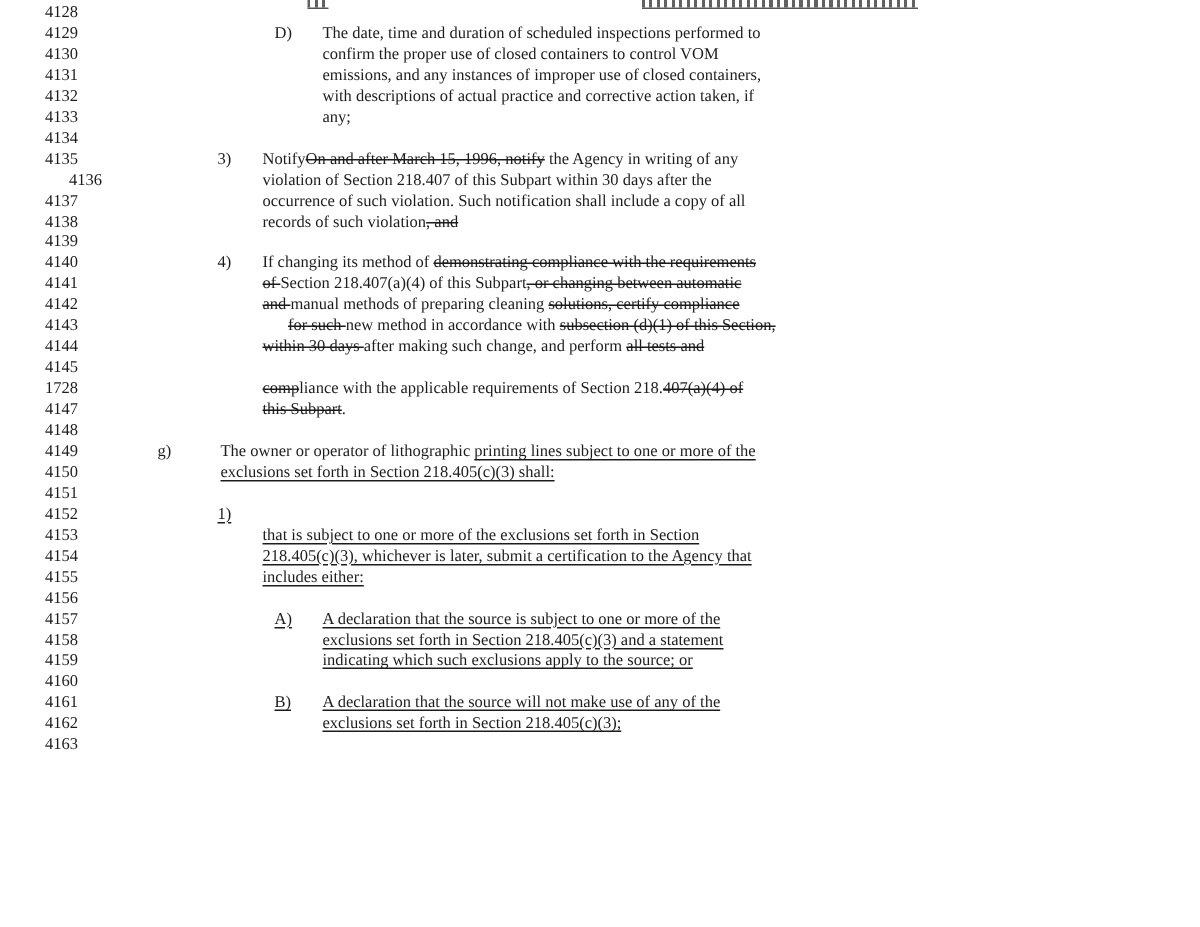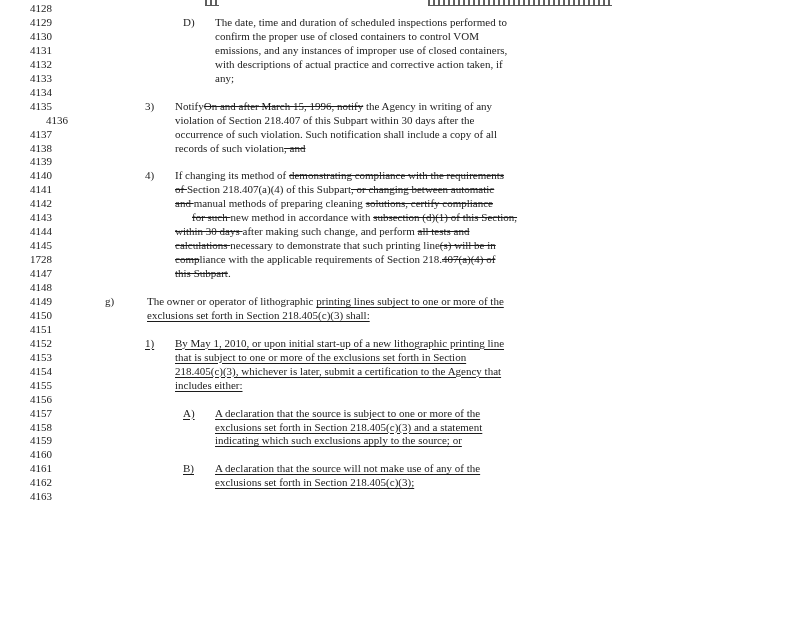--- a/index.html
+++ b/index.html
@@ -94,21 +94,20 @@
       <div class="line" style="top: 210.25px;">
         <span class="num" style="left: 30px; font-family: Liberation Serif, serif;">4143</span>
         <span class="body" style="left: 159px; margin-left: 33px;"><span class="seg-s">for such </span><span class="seg-p">new method in accordance with </span><span class="seg-s">subsection (d)(1) of this Section,</span></span>
       </div>
       <div class="line" style="top: 224.2px;">
         <span class="num" style="left: 30px;">4144</span>
         <span class="body" style="left: 175px;"><span class="seg-s">within 30 days </span><span class="seg-p">after making such change, and perform </span><span class="seg-s">all tests and</span></span>
       </div>
       <div class="line" style="top: 238.15px;">
         <span class="num" style="left: 30px; text-align: right;">4145</span>
-        <span class="body" style="left: 175px;"><span class="seg-s">calculations </span><span class="seg-p">necessary to demonstrate that such printing line</span><span class="seg-s">(s) will be in</span></span>
       </div>
       <div class="line" style="top: 252.1px;">
         <span class="num" style="left: 30px;">1728</span>
         <span class="body" style="left: 175px;"><span class="seg-s">comp</span><span class="seg-p">liance with the applicable requirements of Section 218.</span><span class="seg-s">407(a)(4) of</span></span>
       </div>
       <div class="line" style="top: 266.05px;">
         <span class="num" style="left: 30px;">4147</span>
         <span class="body" style="left: 175px;"><span class="seg-s">this Subpart</span><span class="seg-p">.</span></span>
       </div>
       <div class="line" style="top: 280px;">
@@ -122,21 +121,20 @@
       <div class="line" style="top: 307.9px;">
         <span class="num" style="left: 30px;">4150</span>
         <span class="body" style="left: 147px;"><span class="seg-u">exclusions set forth in Section 218.405(c)(3) shall:</span></span>
       </div>
       <div class="line" style="top: 321.85px;">
         <span class="num" style="left: 30px;">4151</span>
       </div>
       <div class="line" style="top: 335.8px;">
         <span class="num" style="left: 30px;">4152</span>
         <span class="lbl seg-u" style="left: 145px;">1)</span>
-        <span class="body" style="left: 175px;"><span class="seg-u">By May 1, 2010, or upon initial start-up of a new lithographic printing line</span></span>
       </div>
       <div class="line" style="top: 349.75px;">
         <span class="num" style="left: 30px;">4153</span>
         <span class="body" style="left: 175px;"><span class="seg-u">that is subject to one or more of the exclusions set forth in Section</span></span>
       </div>
       <div class="line" style="top: 363.7px;">
         <span class="num" style="left: 30px;">4154</span>
         <span class="body" style="left: 175px;"><span class="seg-u">218.405(c)(3), whichever is later, submit a certification to the Agency that</span></span>
       </div>
       <div class="line" style="top: 377.65px;">

